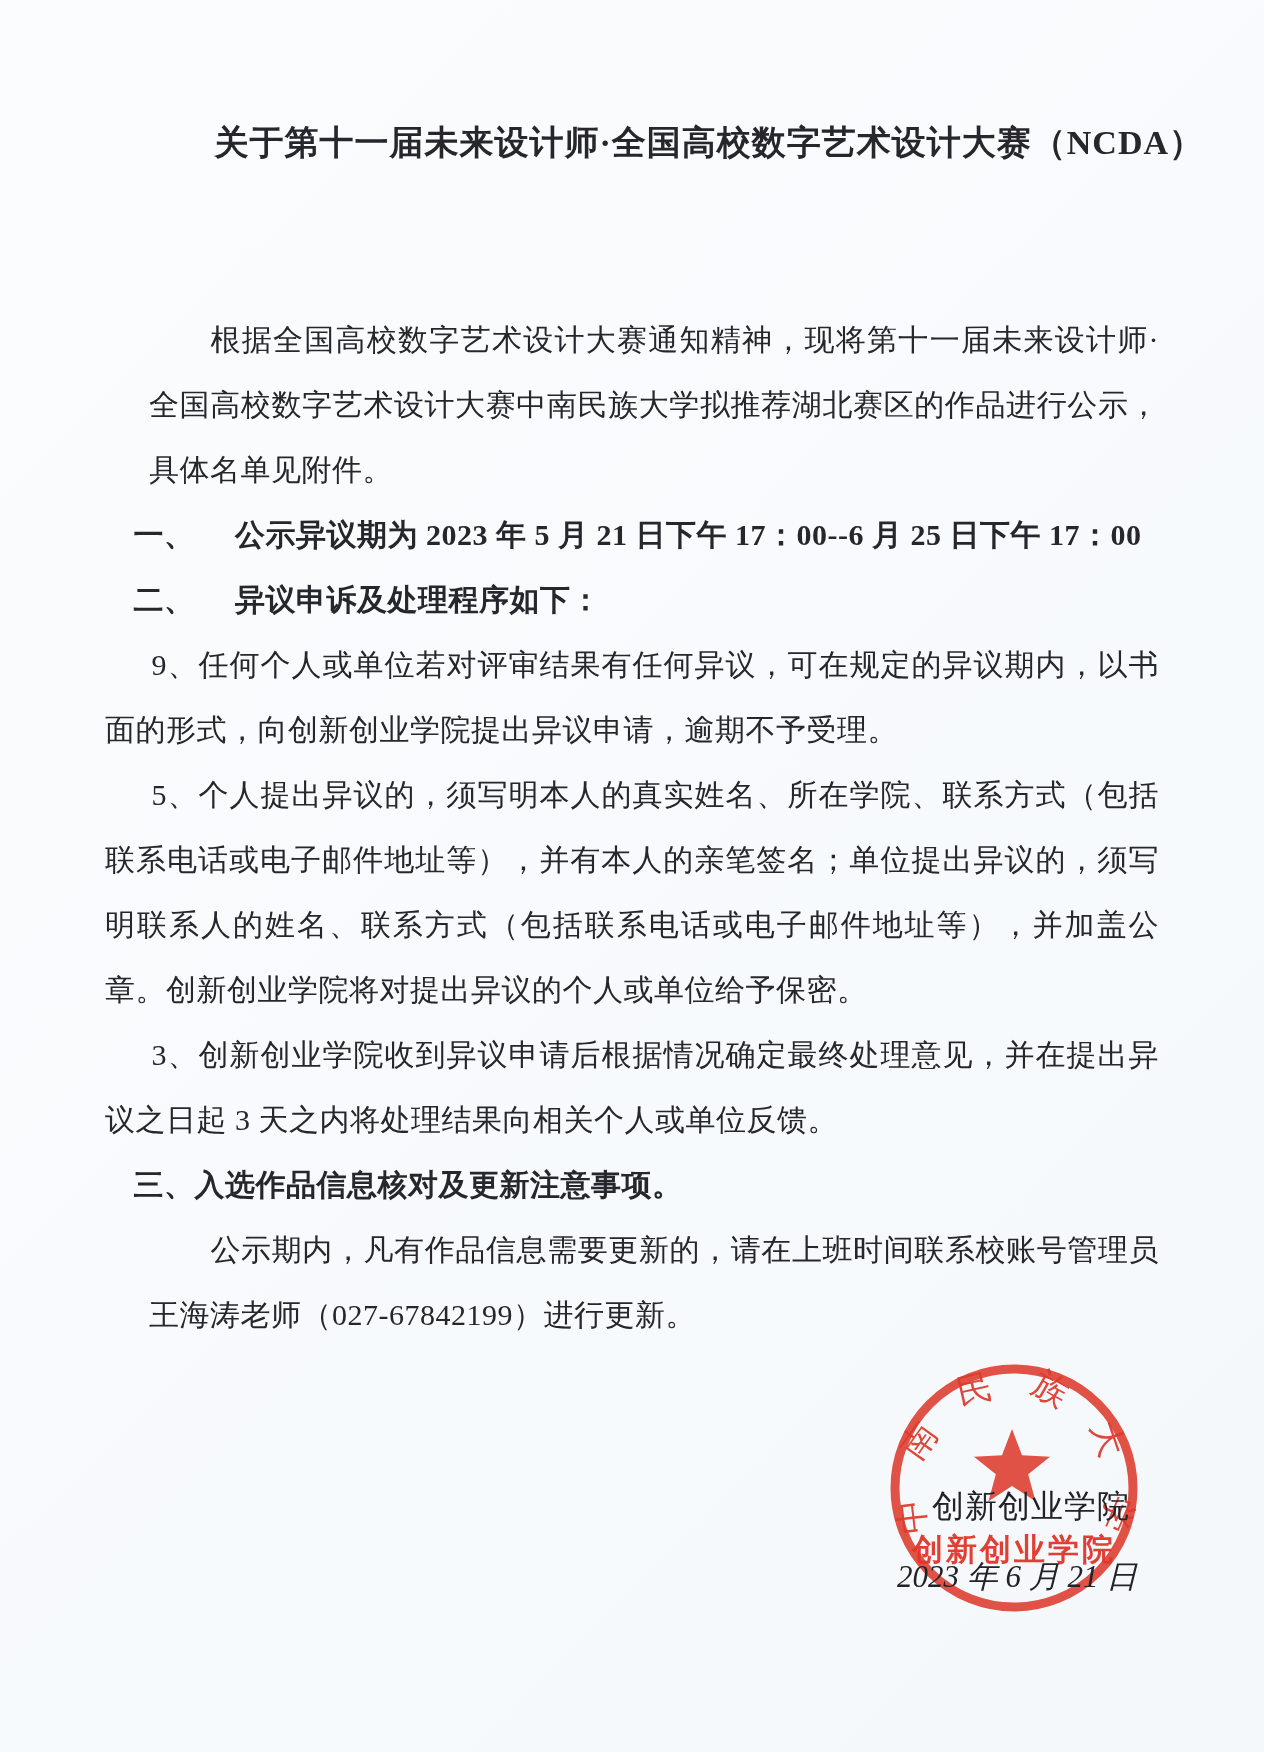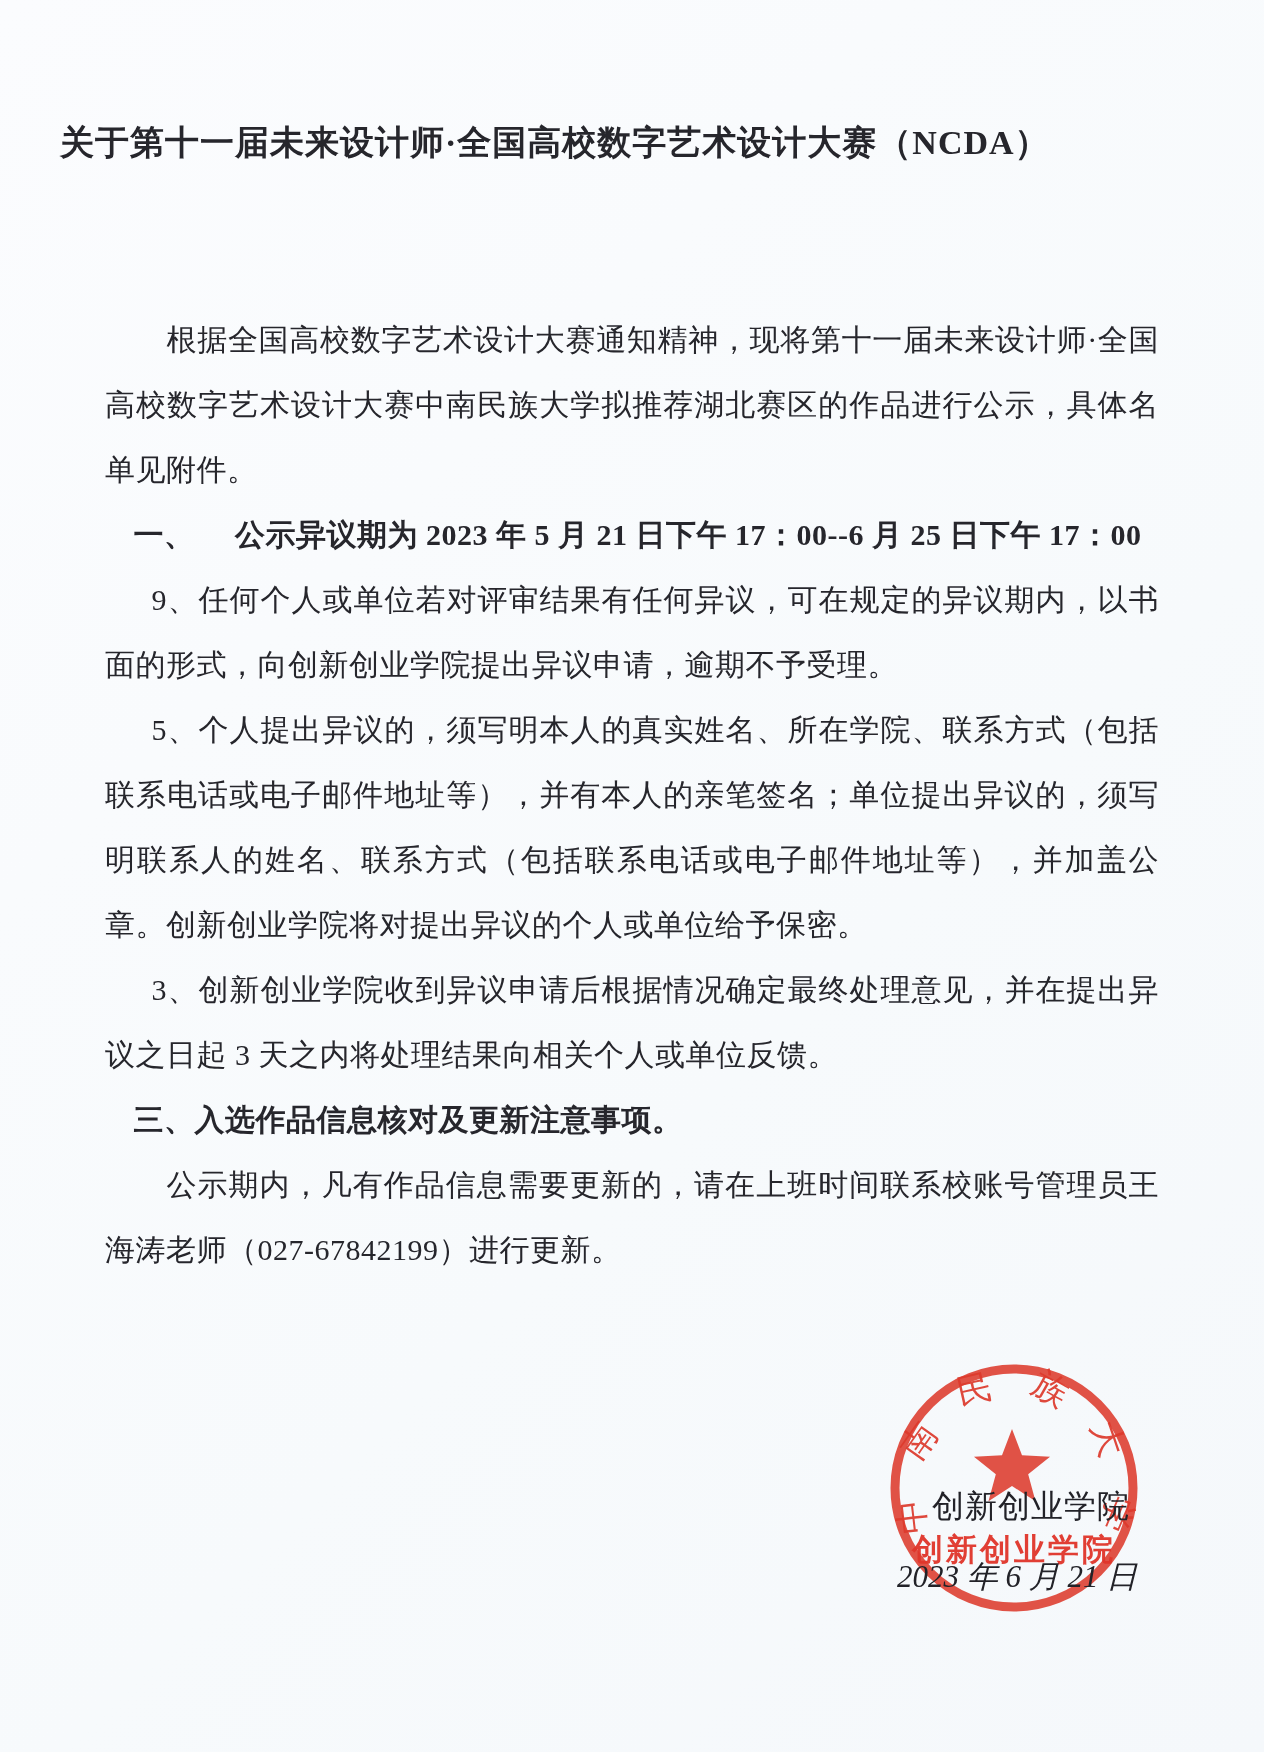--- a/index.html
+++ b/index.html
@@ -15,38 +15,38 @@
     background: linear-gradient(135deg, #fbfcfe 0%, #f7fafc 60%, #f5f8fb 100%);
     font-family: "Liberation Serif", "DejaVu Serif", serif;
     color: #26262c;
     overflow: hidden;
   }
   .doc-title {
     position: absolute;
     top: 112px;
     left: 60px;
     right: 60px;
-    text-align: left;
+    text-align: right;
     font-size: 34px;
     font-weight: bold;
     line-height: 62px;
     letter-spacing: 1px;
   }
   .doc-body {
     position: absolute;
     top: 307px;
     left: 105px;
     width: 1054px;
     font-size: 30px;
     line-height: 65px;
     text-align: justify;
     letter-spacing: 0.5px;
   }
   .para { margin: 0; }
-  .indent-2 { text-indent: 2.05em; }
+  .indent-2 { text-indent: 2.05em; margin-left: 44px; }
   .sect {
     font-weight: bold;
     text-indent: 0.95em;
   }
   .sect .enum { margin-right: 1.35em; }
   .indent-item { text-indent: 1.55em; }
   .inline-bold { font-weight: normal; }
   .sig-org {
     position: absolute;
     left: 932px;
@@ -79,20 +79,21 @@
 
   <div class="doc-title">
     <div>关于第十一届未来设计师·全国高校数字艺术设计大赛（NCDA）</div>
   </div>
 
   <div class="doc-body">
     <p class="para indent-2">根据全国高校数字艺术设计大赛通知精神，现将第十一届未来设计师·全国高校数字艺术设计大赛中南民族大学拟推荐湖北赛区的作品进行公示，具体名单见附件。</p>
 
     <p class="para sect"><span class="enum">一、</span><span>公示异议期为 2023 年 5 月 21 日下午 17：00--6 月 25 日下午 17：00</span></p>
 
+    <p class="para sect"><span class="enum">二、</span><span>异议申诉及处理程序如下：</span></p>
 
     <p class="para indent-item">9、任何个人或单位若对评审结果有任何异议，可在规定的异议期内，以书面的形式，向创新创业学院提出异议申请，逾期不予受理。</p>
 
     <p class="para indent-item">5、个人提出异议的，须写明本人的真实姓名、所在学院、联系方式（包括联系电话或电子邮件地址等），并有本人的亲笔签名；单位提出异议的，须写明联系人的姓名、联系方式（包括联系电话或电子邮件地址等），并加盖公章。创新创业学院将对提出异议的个人或单位给予保密。</p>
 
     <p class="para indent-item">3、创新创业学院收到异议申请后根据情况确定最终处理意见，并在提出异议之日起 3 天之内将处理结果向相关个人或单位反馈。</p>
 
     <p class="para sect">三、入选作品信息核对及更新注意事项。</p>
 
     <p class="para indent-2"><span>公示期内，凡有作品信息需要更新的，请在</span><span class="inline-bold">上班时间</span><span>联系校账号管理员王海涛老师（027-67842199）进行更新。</span></p>

